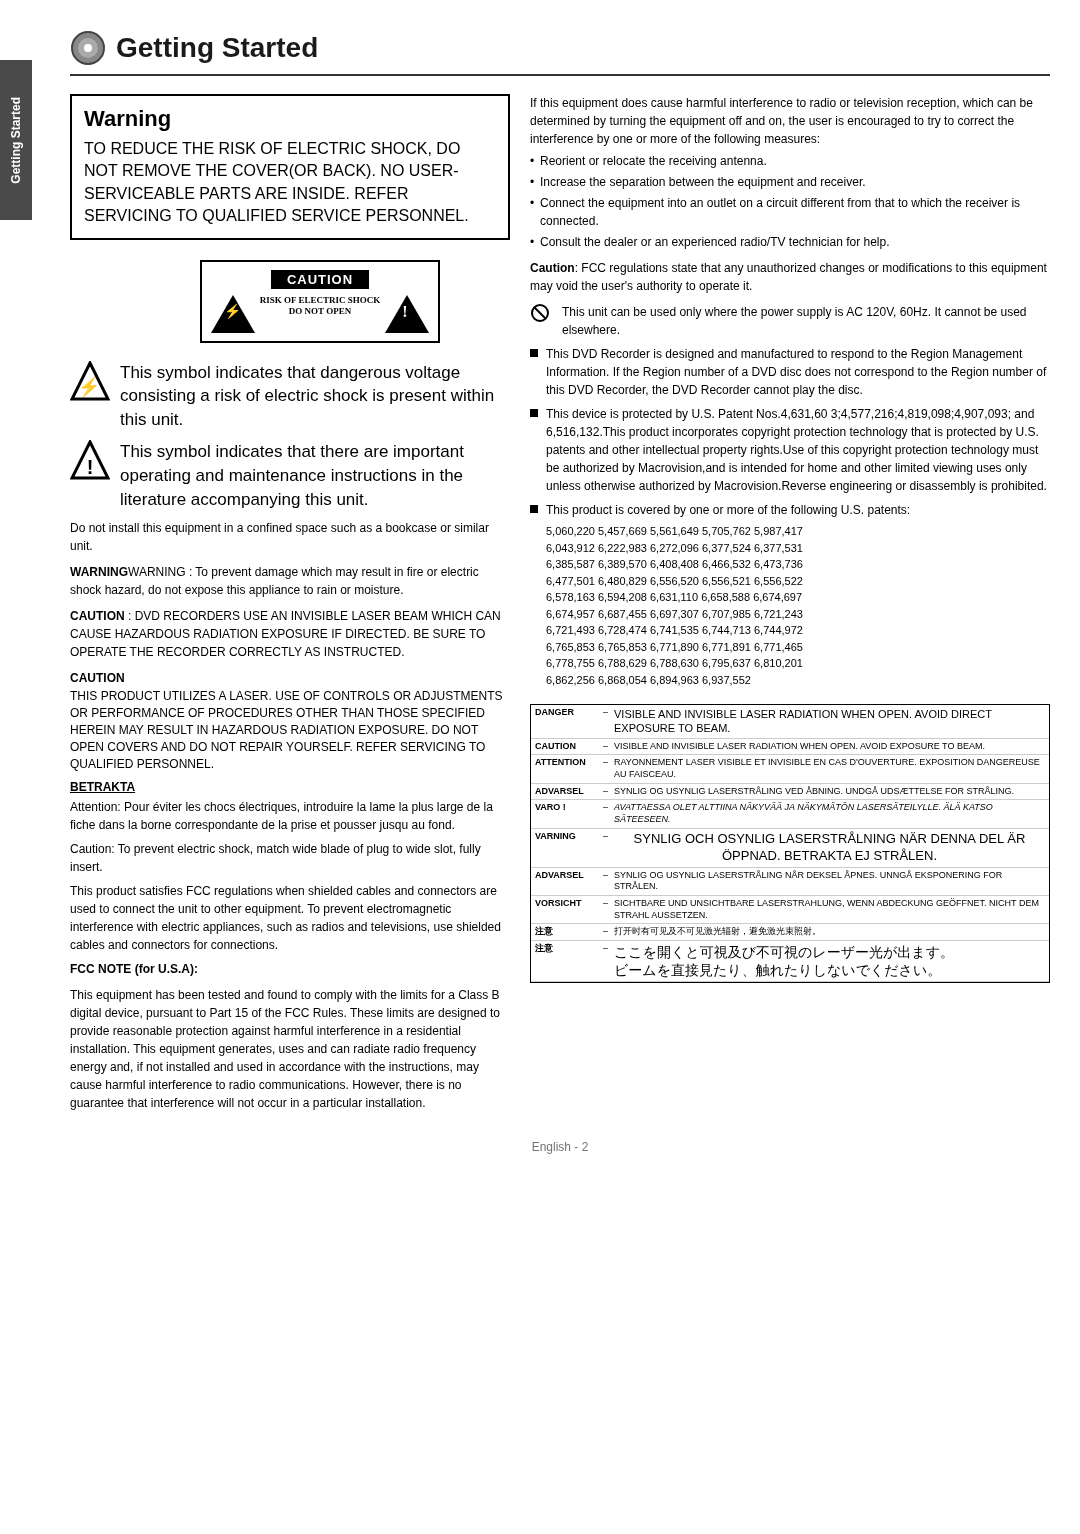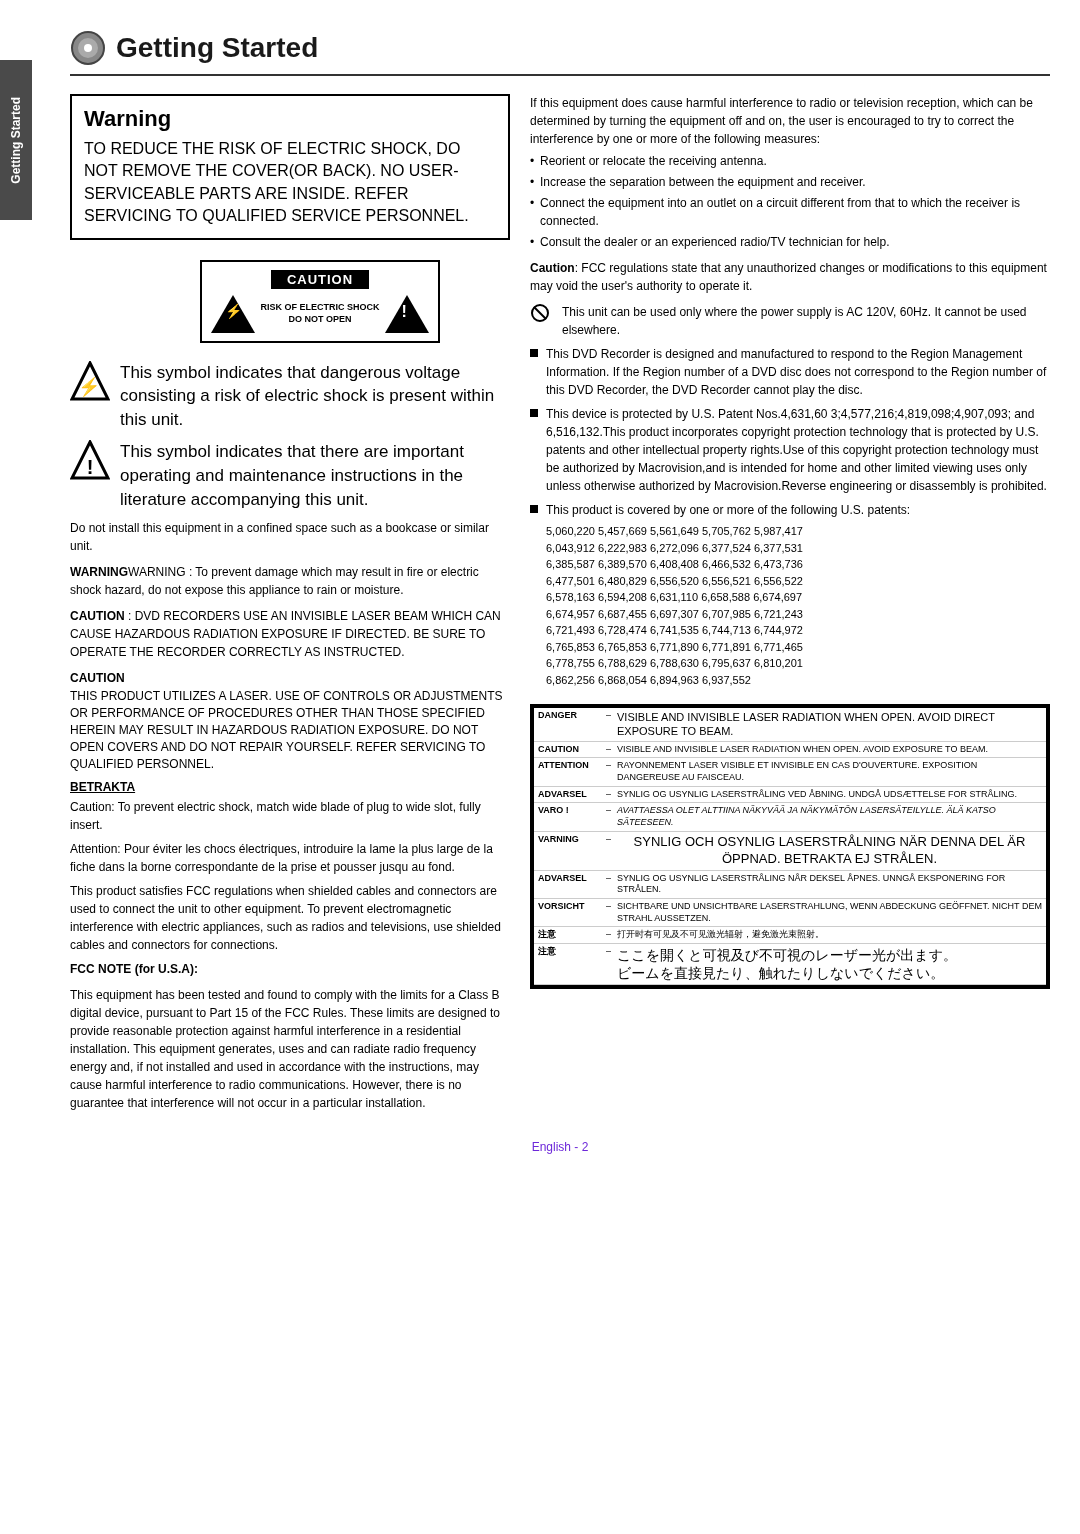--- a/index.html
+++ b/index.html
@@ -107,22 +107,23 @@
       background: #000;
       color: #fff;
       font-size: 13px;
       font-weight: bold;
       padding: 2px 16px;
       margin-bottom: 6px;
       letter-spacing: 1px;
     }
     .caution-inner {
       display: flex;
-      align-items: center;
+      align-items: flex-start;
       gap: 5px;
+      font-family: Liberation Serif, serif;
     }
     .caution-middle-text {
       font-size: 9px;
       text-align: center;
       font-weight: bold;
       line-height: 1.3;
     }
     
     .triangle-lightning {
       width: 0;
@@ -263,21 +264,21 @@
     
     .patent-numbers {
       font-size: 11px;
       line-height: 1.5;
       margin-top: 4px;
     }
 
     
     .laser-table {
       margin-top: 16px;
-      border: 4px solid #000000;
+      border: 1px solid #000000;
       font-size: 9px;
       width: 100%;
     }
     .laser-table tr td {
       padding: 2px 4px;
       vertical-align: top;
       line-height: 1.3;
       border-bottom: 1px solid #ccc;
     }
     .laser-table tr td:first-child {
@@ -288,21 +289,21 @@
     .laser-table tr td:nth-child(2) {
       width: 8px;
       text-align: center;
     }
 
     
     .page-footer {
       text-align: center;
       font-size: 12px;
       margin-top: 20px;
-      color: #6d28d9;
+      color: #737373;
     }
   </style>
 </head>
 <body>
 
 <div class="sidebar-tab">
   <span>Getting Started</span>
 </div>
 
 <div class="main-content">
@@ -366,22 +367,22 @@
       </div>
 
       <div class="section-text">
         <span class="section-bold">CAUTION</span> : DVD RECORDERS USE AN INVISIBLE LASER BEAM WHICH CAN CAUSE HAZARDOUS RADIATION EXPOSURE IF DIRECTED. BE SURE TO OPERATE THE RECORDER CORRECTLY AS INSTRUCTED.
       </div>
 
       <div class="caution-heading">CAUTION</div>
       <div class="caution-body">THIS PRODUCT UTILIZES A LASER. USE OF CONTROLS OR ADJUSTMENTS OR PERFORMANCE OF PROCEDURES OTHER THAN THOSE SPECIFIED HEREIN MAY RESULT IN HAZARDOUS RADIATION EXPOSURE. DO NOT OPEN COVERS AND DO NOT REPAIR YOURSELF. REFER SERVICING TO QUALIFIED PERSONNEL.</div>
 
       <div class="cautions-heading">BETRAKTA</div>
+      <div class="cautions-body">Attention: Pour éviter les chocs électriques, introduire la lame la plus large de la fiche dans la borne correspondante de la prise et pousser jusqu au fond.</div>
       <div class="cautions-body">Caution: To prevent electric shock, match wide blade of plug to wide slot, fully insert.</div>
-      <div class="cautions-body">Attention: Pour éviter les chocs électriques, introduire la lame la plus large de la fiche dans la borne correspondante de la prise et pousser jusqu au fond.</div>
       <div class="cautions-body">This product satisfies FCC regulations when shielded cables and connectors are used to connect the unit to other equipment. To prevent electromagnetic interference with electric appliances, such as radios and televisions, use shielded cables and connectors for connections.</div>
       <div class="section-text"><span class="section-bold">FCC NOTE (for U.S.A):</span></div>
       <div class="section-text">This equipment has been tested and found to comply with the limits for a Class B digital device, pursuant to Part 15 of the FCC Rules. These limits are designed to provide reasonable protection against harmful interference in a residential installation. This equipment generates, uses and can radiate radio frequency energy and, if not installed and used in accordance with the instructions, may cause harmful interference to radio communications. However, there is no guarantee that interference will not occur in a particular installation.</div>
 
     </div>
 
     <div class="right-col">
 
       <div class="right-para">
         <span>If this equipment does cause harmful interference to radio or television reception, which can be determined by turning the equipment off and on, the user is encouraged to try to correct the interference by one or more of the following measures:</span>

